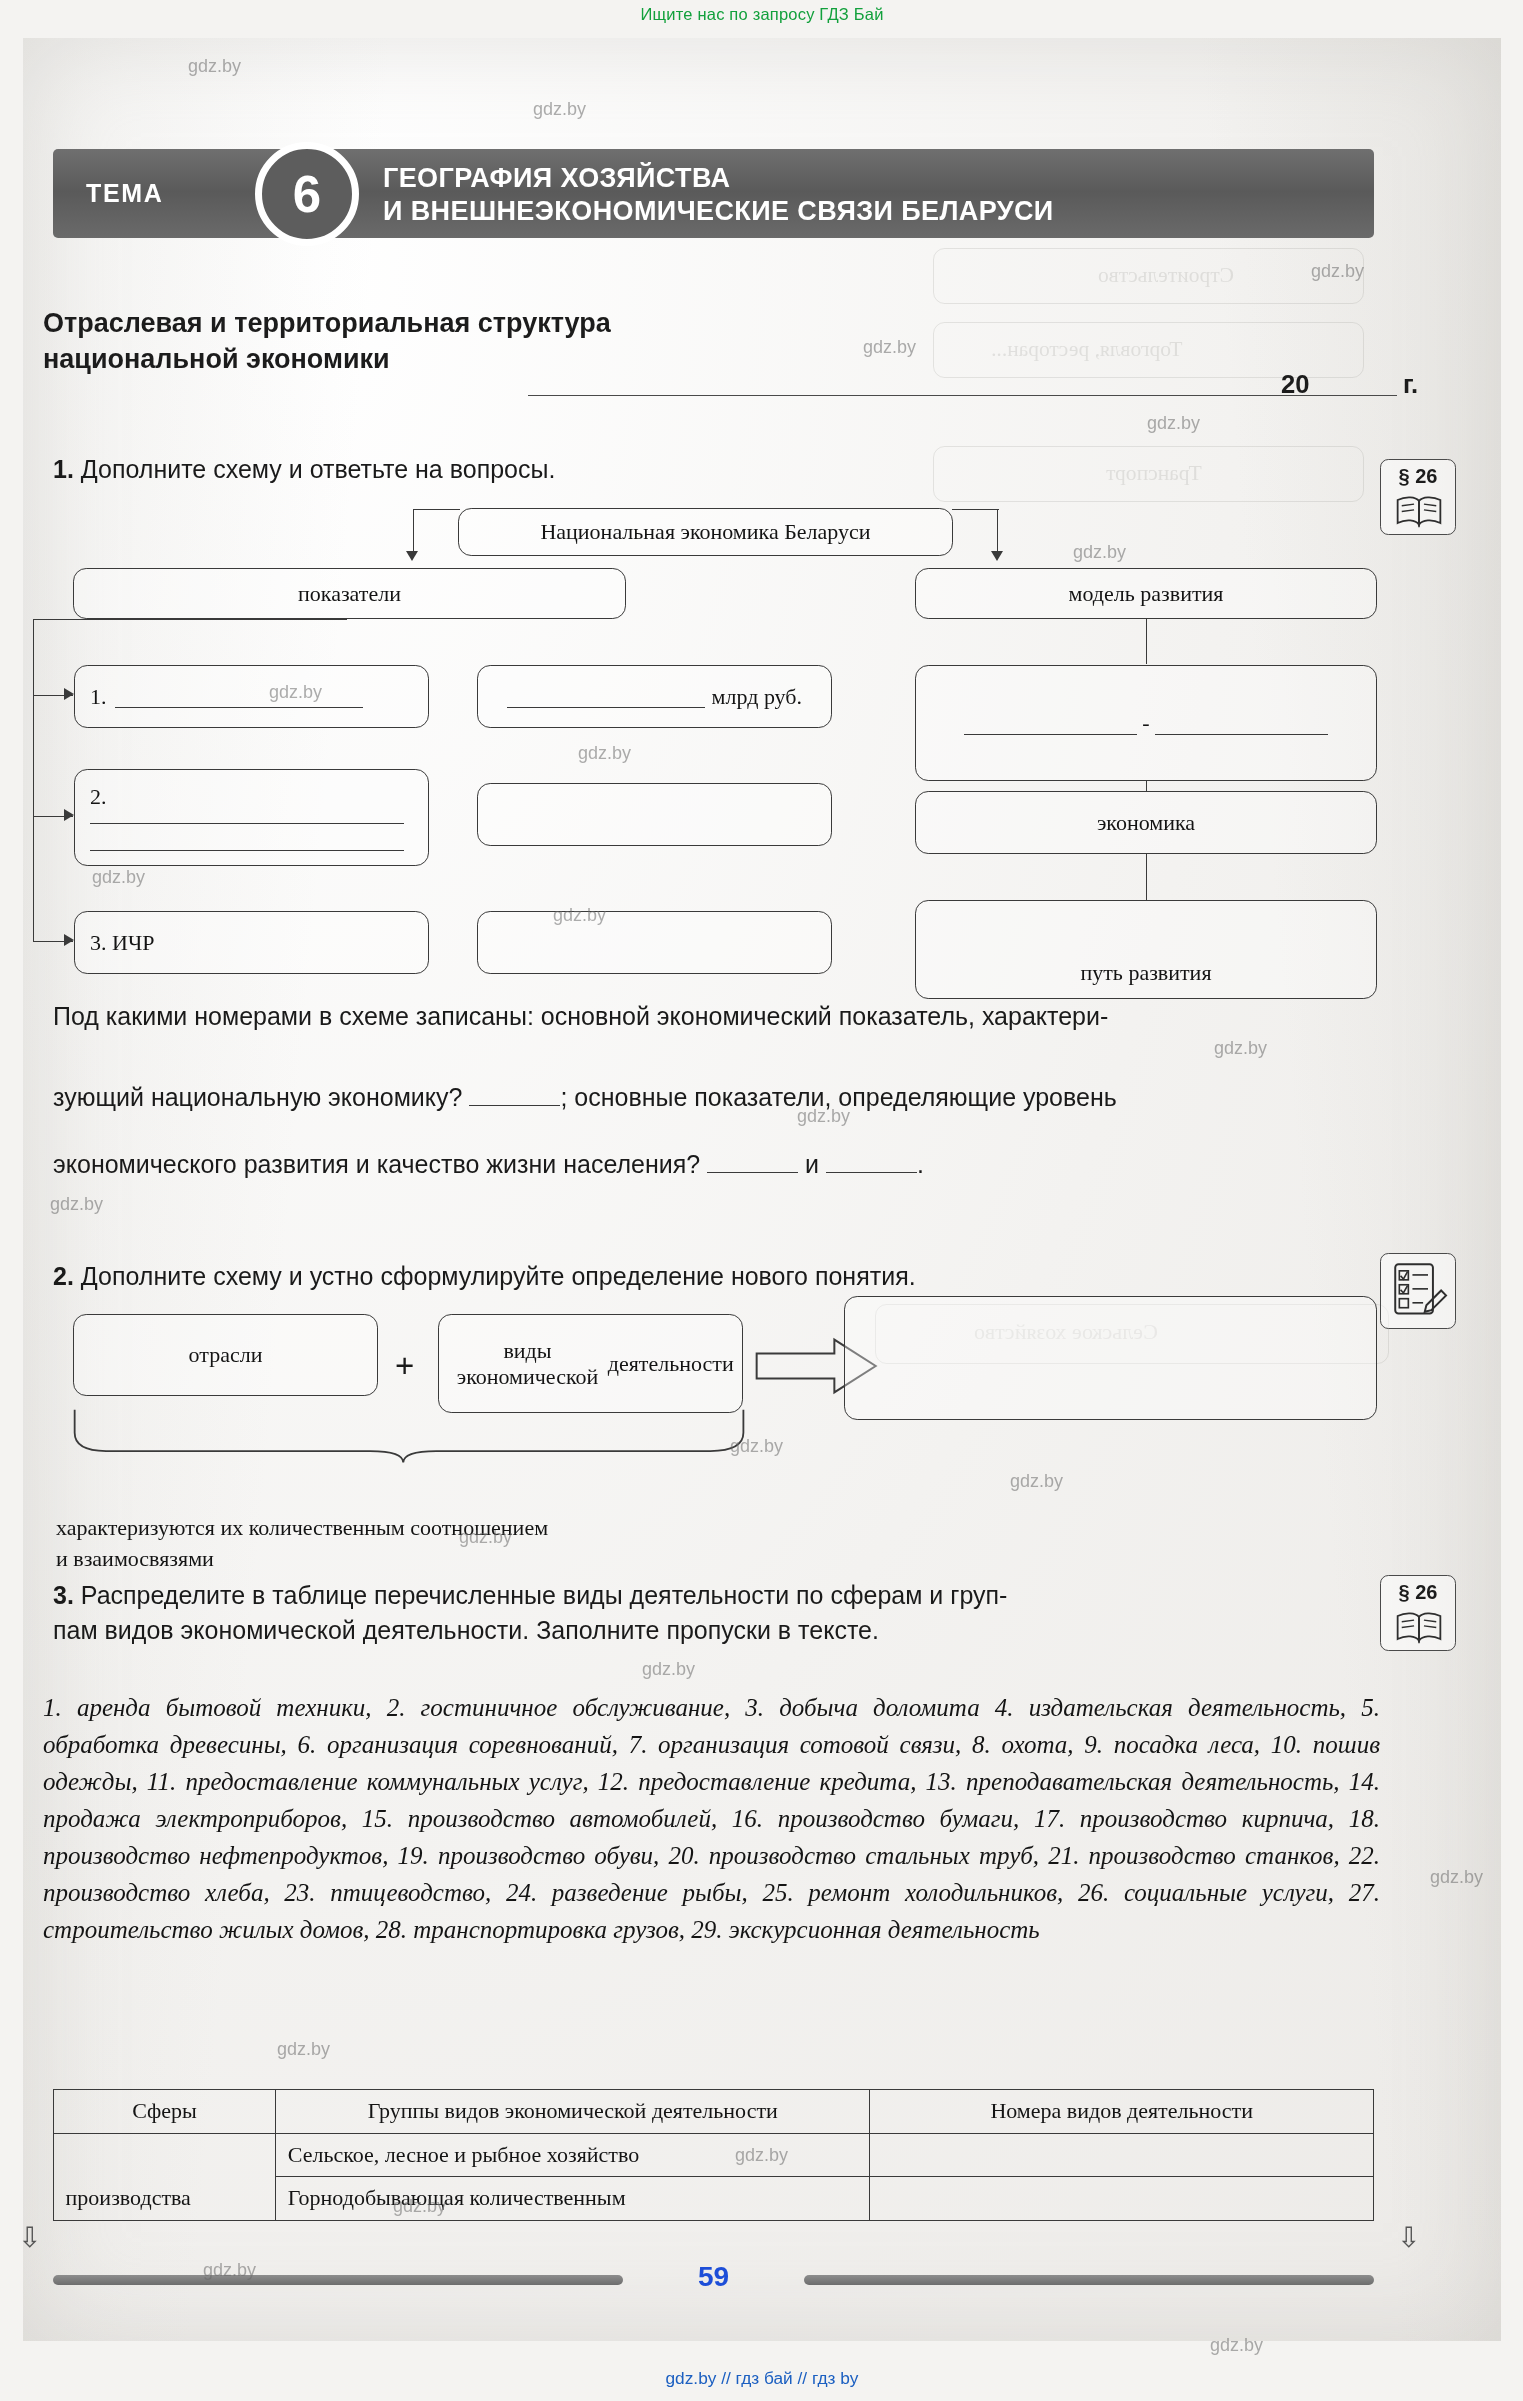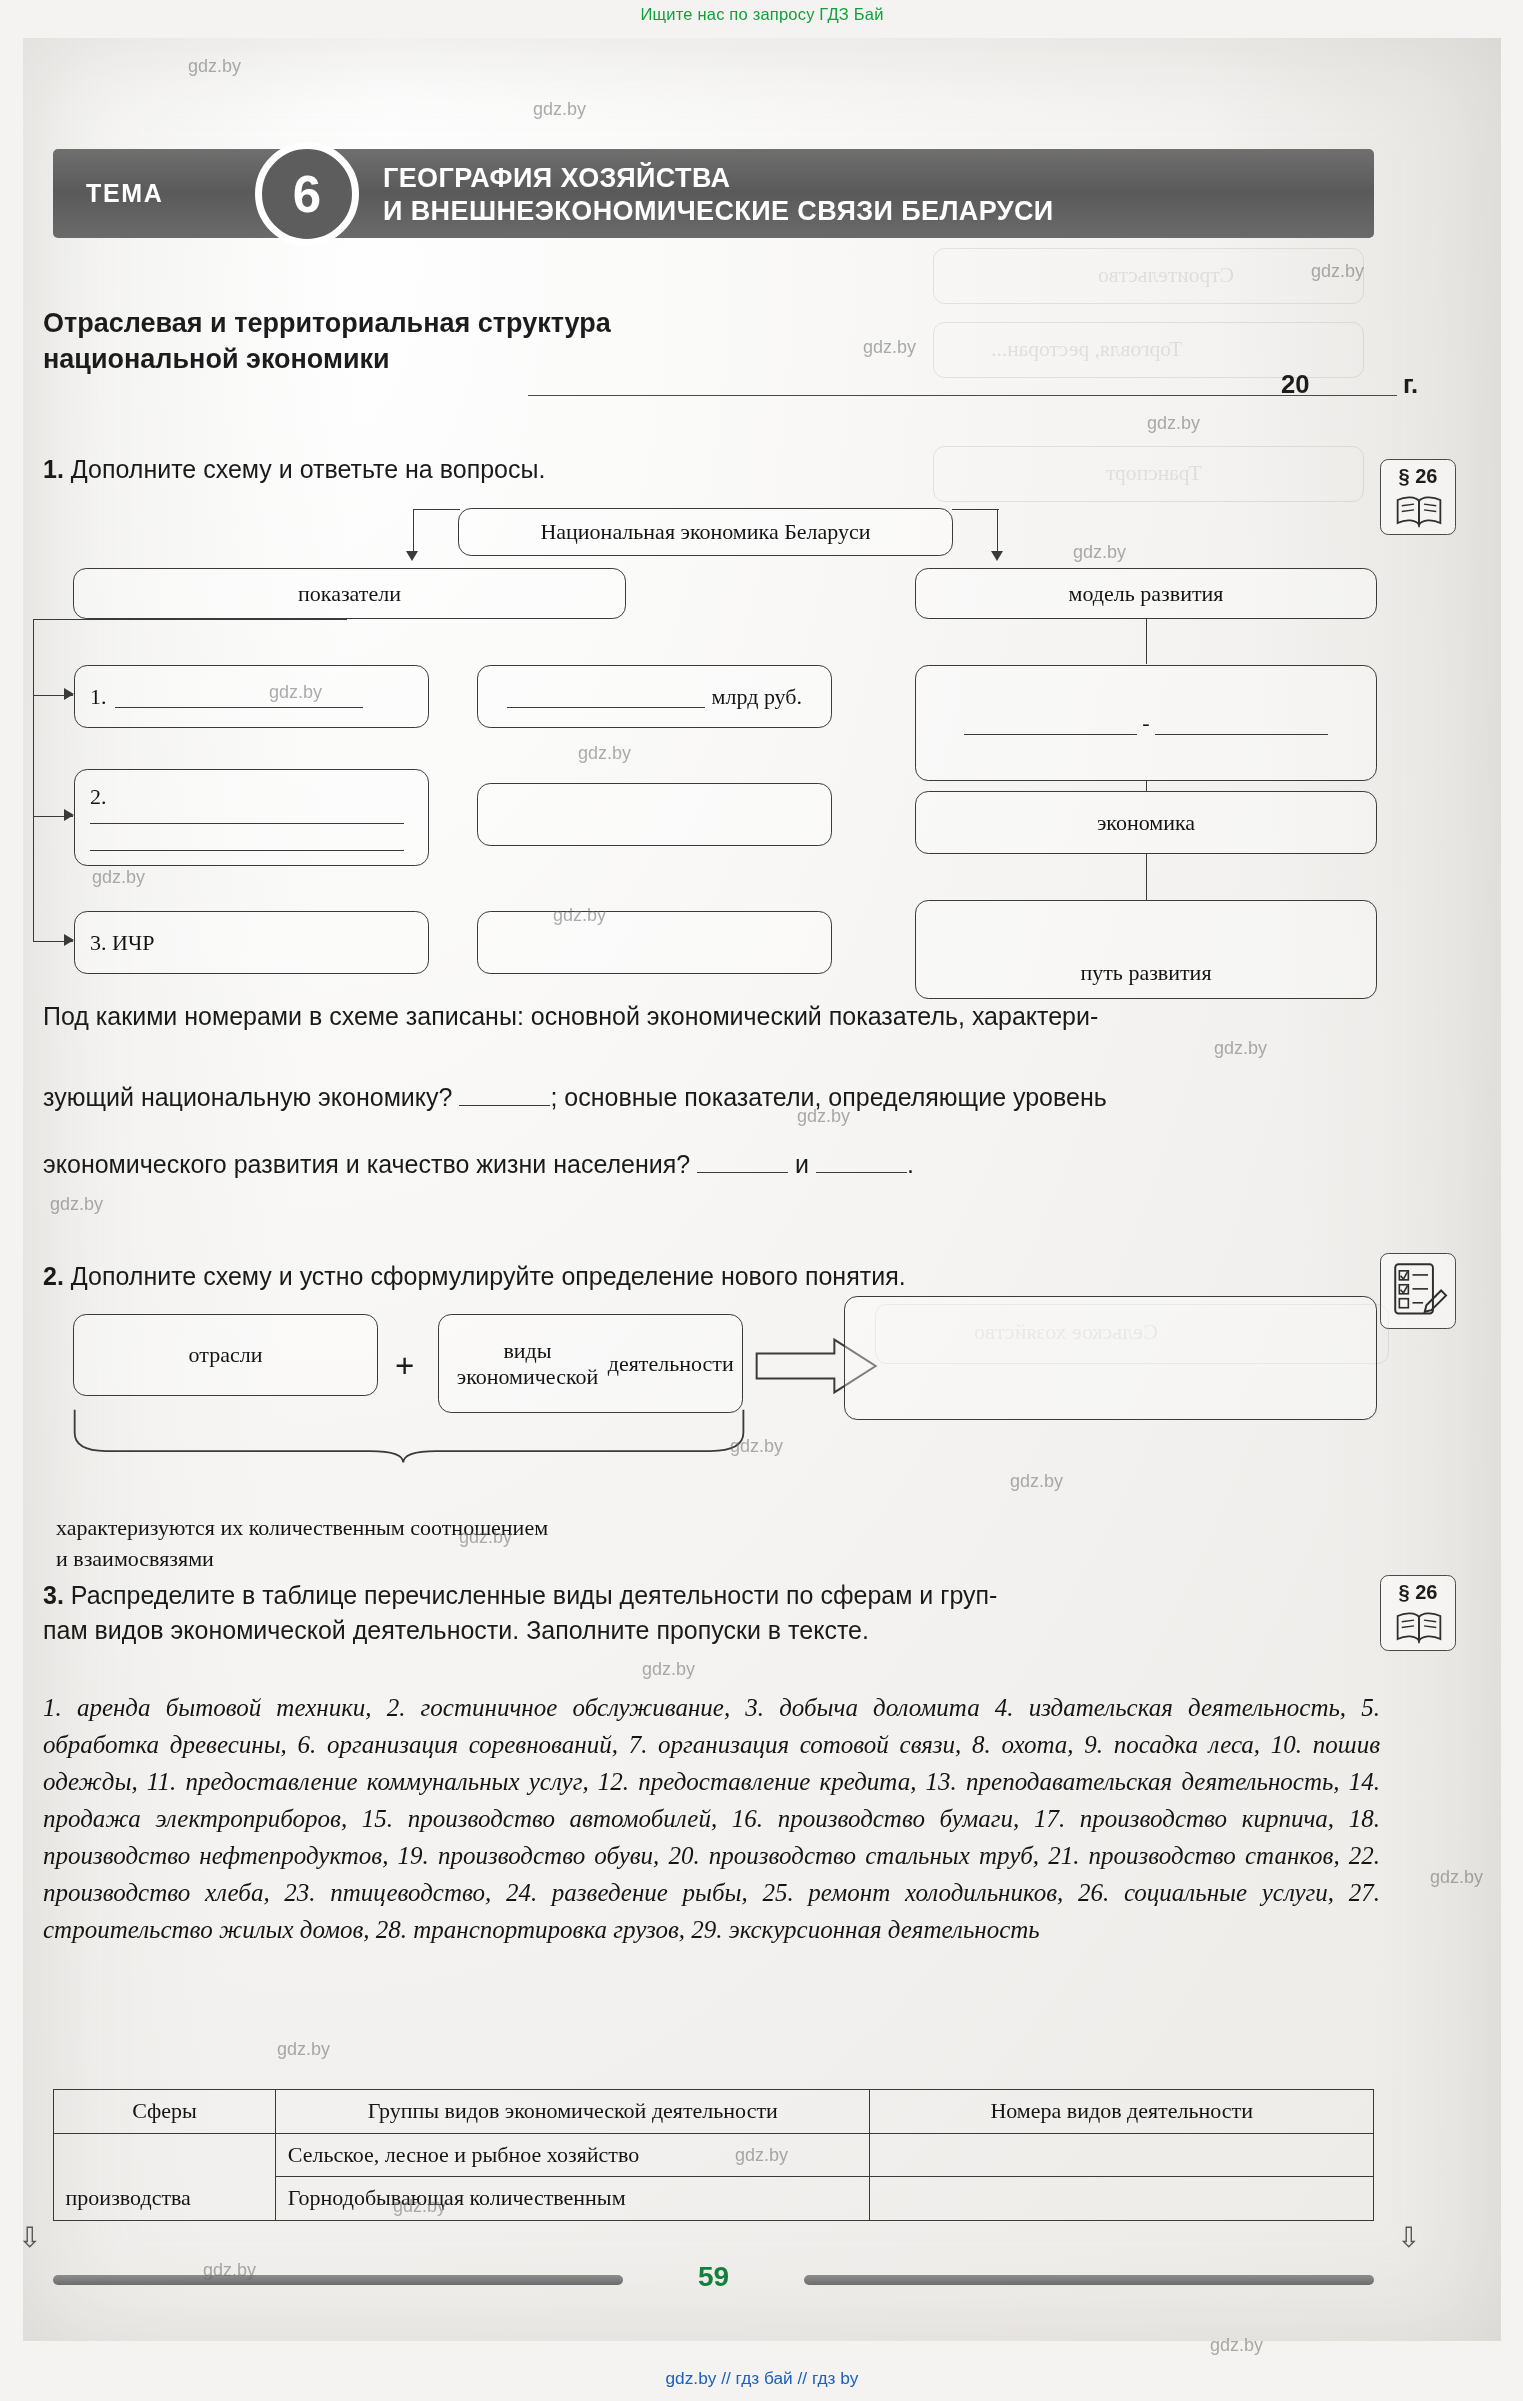--- a/index.html
+++ b/index.html
@@ -182,20 +182,21 @@
     font-size: 25.6px;
     color: #1c1c1c;
   }
   
   .task {
     position: absolute;
     font-family: "Liberation Sans", sans-serif;
     font-size: 25px;
     line-height: 35px;
     color: #1a1a1a;
+    margin-left: 10px;
   }
   .task b { font-weight: bold; }
   
   .box {
     position: absolute;
     border: 1.7px solid #3a3a3a;
     border-radius: 13.2px;
     background: rgba(255,255,255,0.35);
     display: flex;
     align-items: center;
@@ -311,21 +312,21 @@
   .fb-left { left: 0; width: 570px; }
   .fb-right { right: 0; width: 570px; }
   .page-num {
     position: absolute;
     left: 0; right: 0;
     top: -8.3px;
     text-align: center;
     font-family: "Liberation Sans", sans-serif;
     font-weight: bold;
     font-size: 28px;
-    color: #15803d;
+    color: #1d4ed8;
   }
   .corner-arrow {
     position: absolute;
     font-size: 28px;
     color: #555;
     font-family: "DejaVu Sans", sans-serif;
   }
 </style>
 </head>
 <body>

